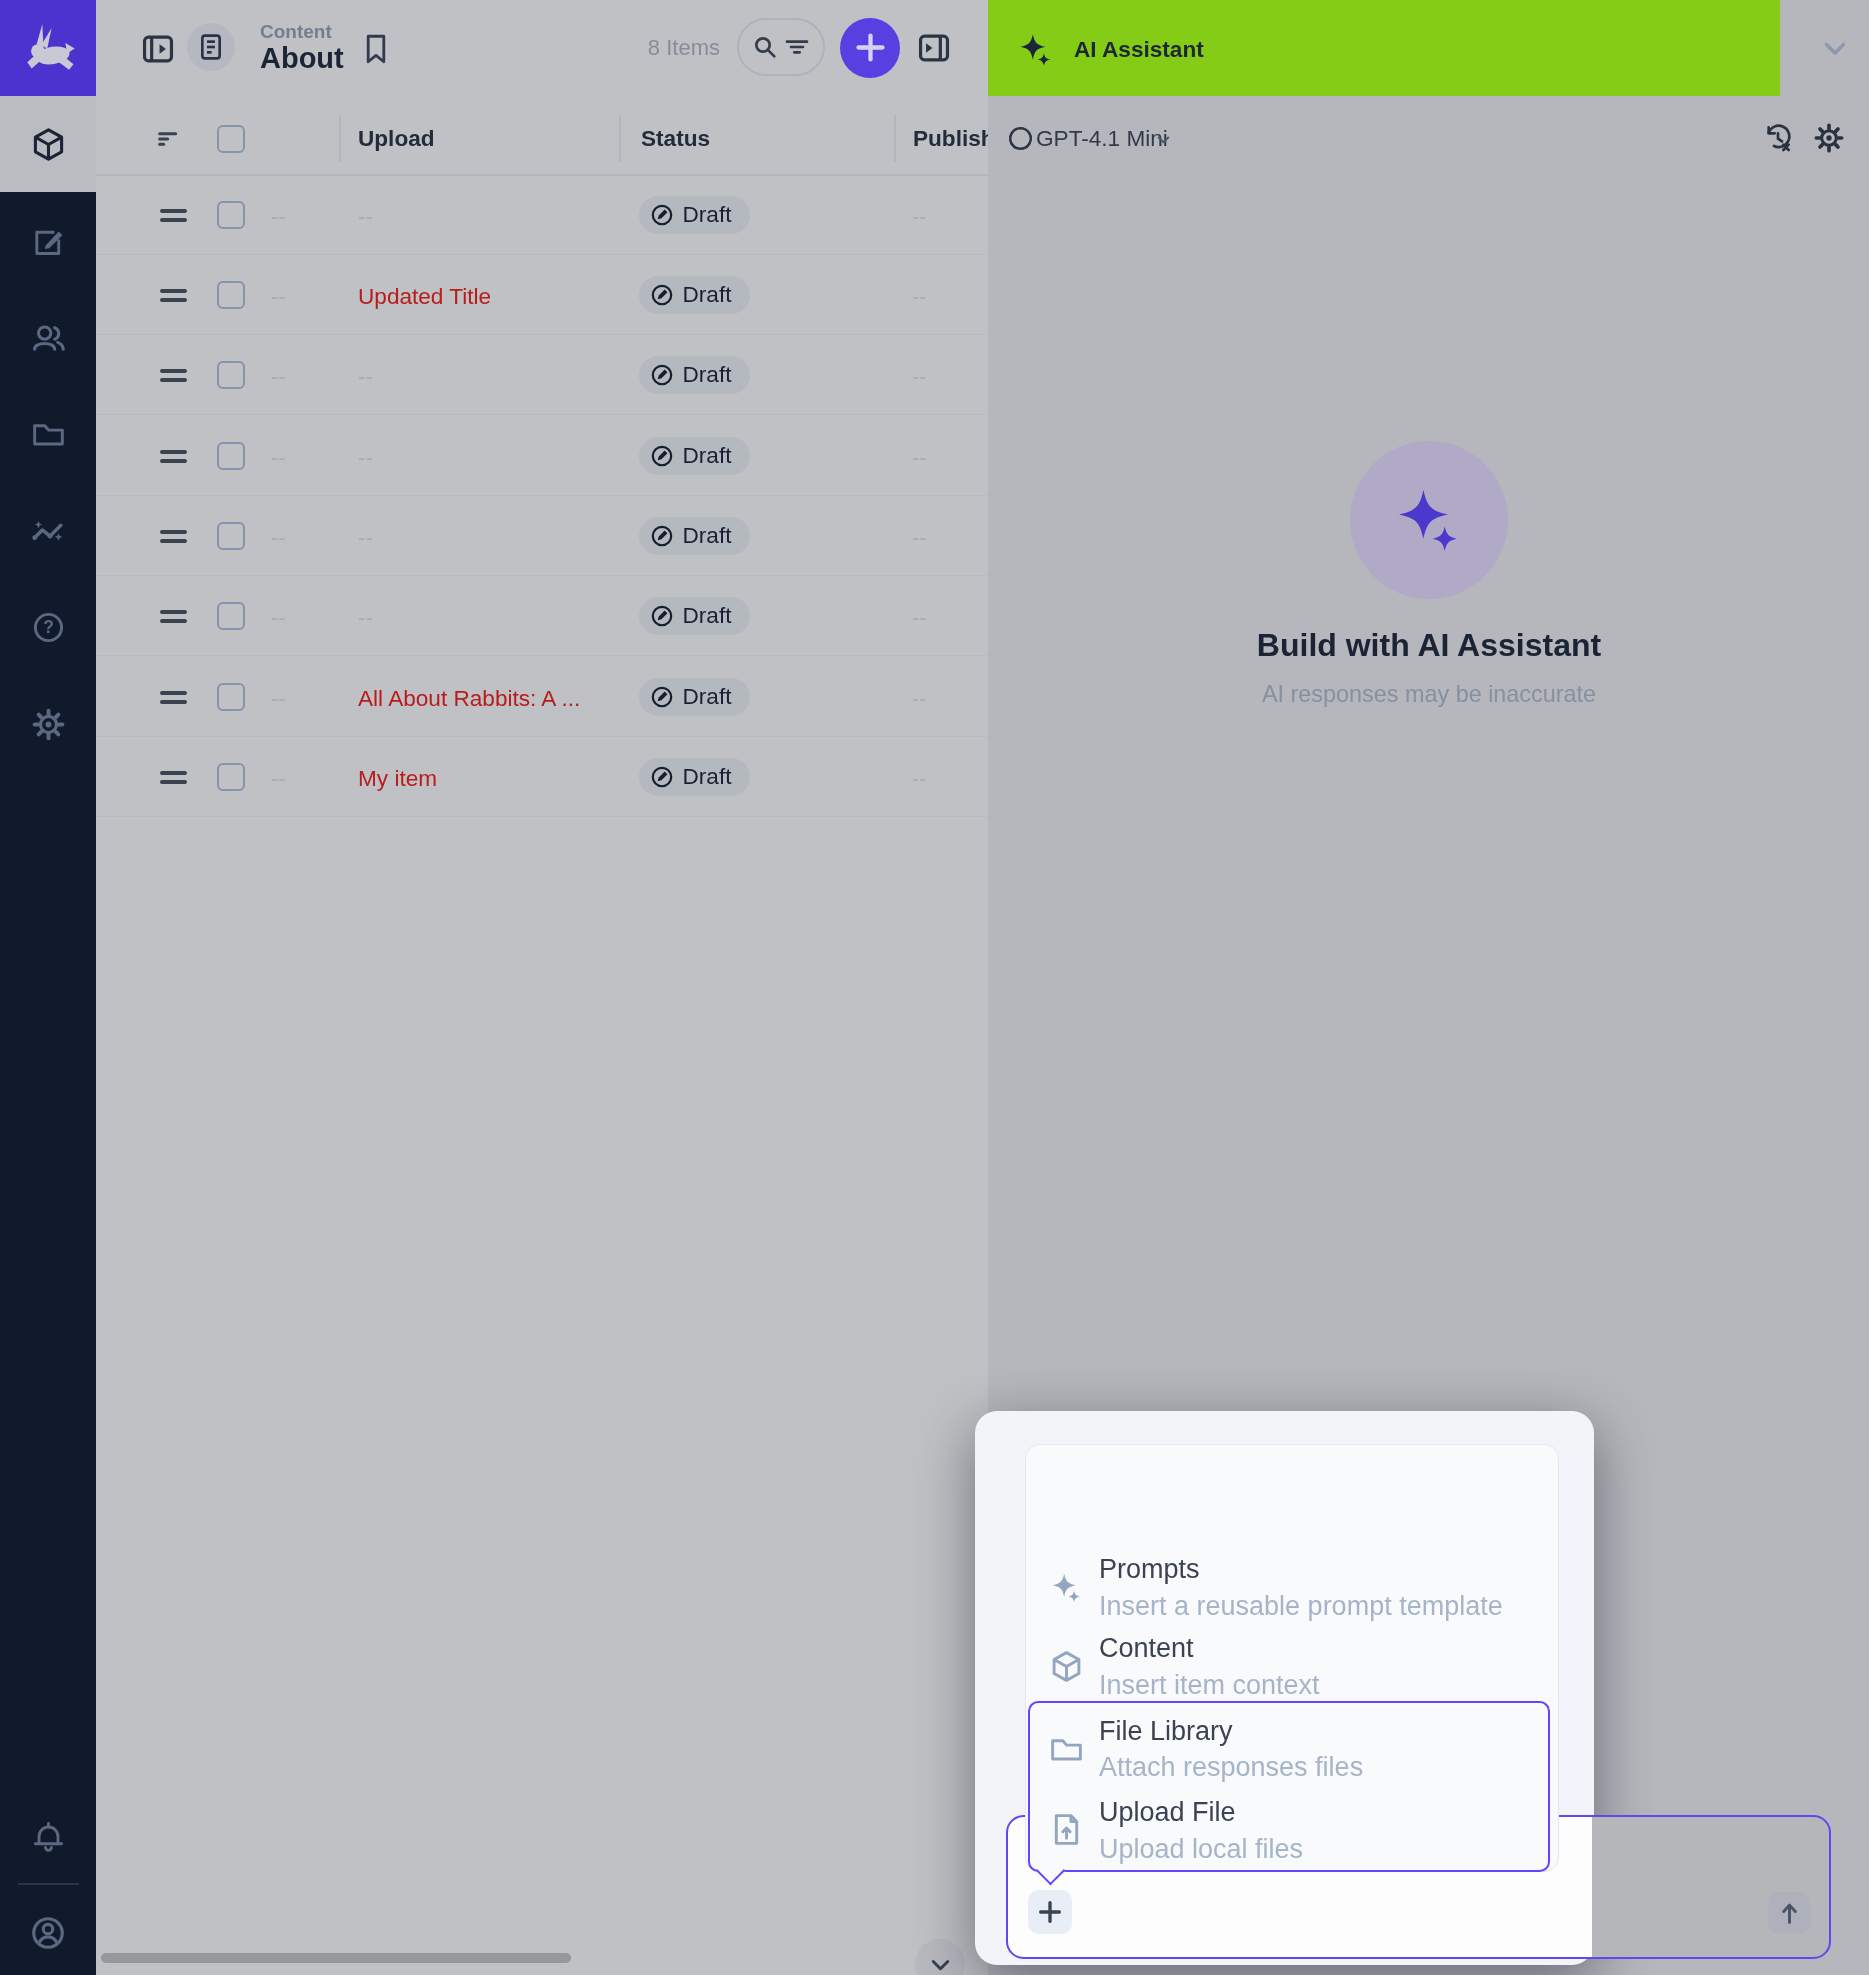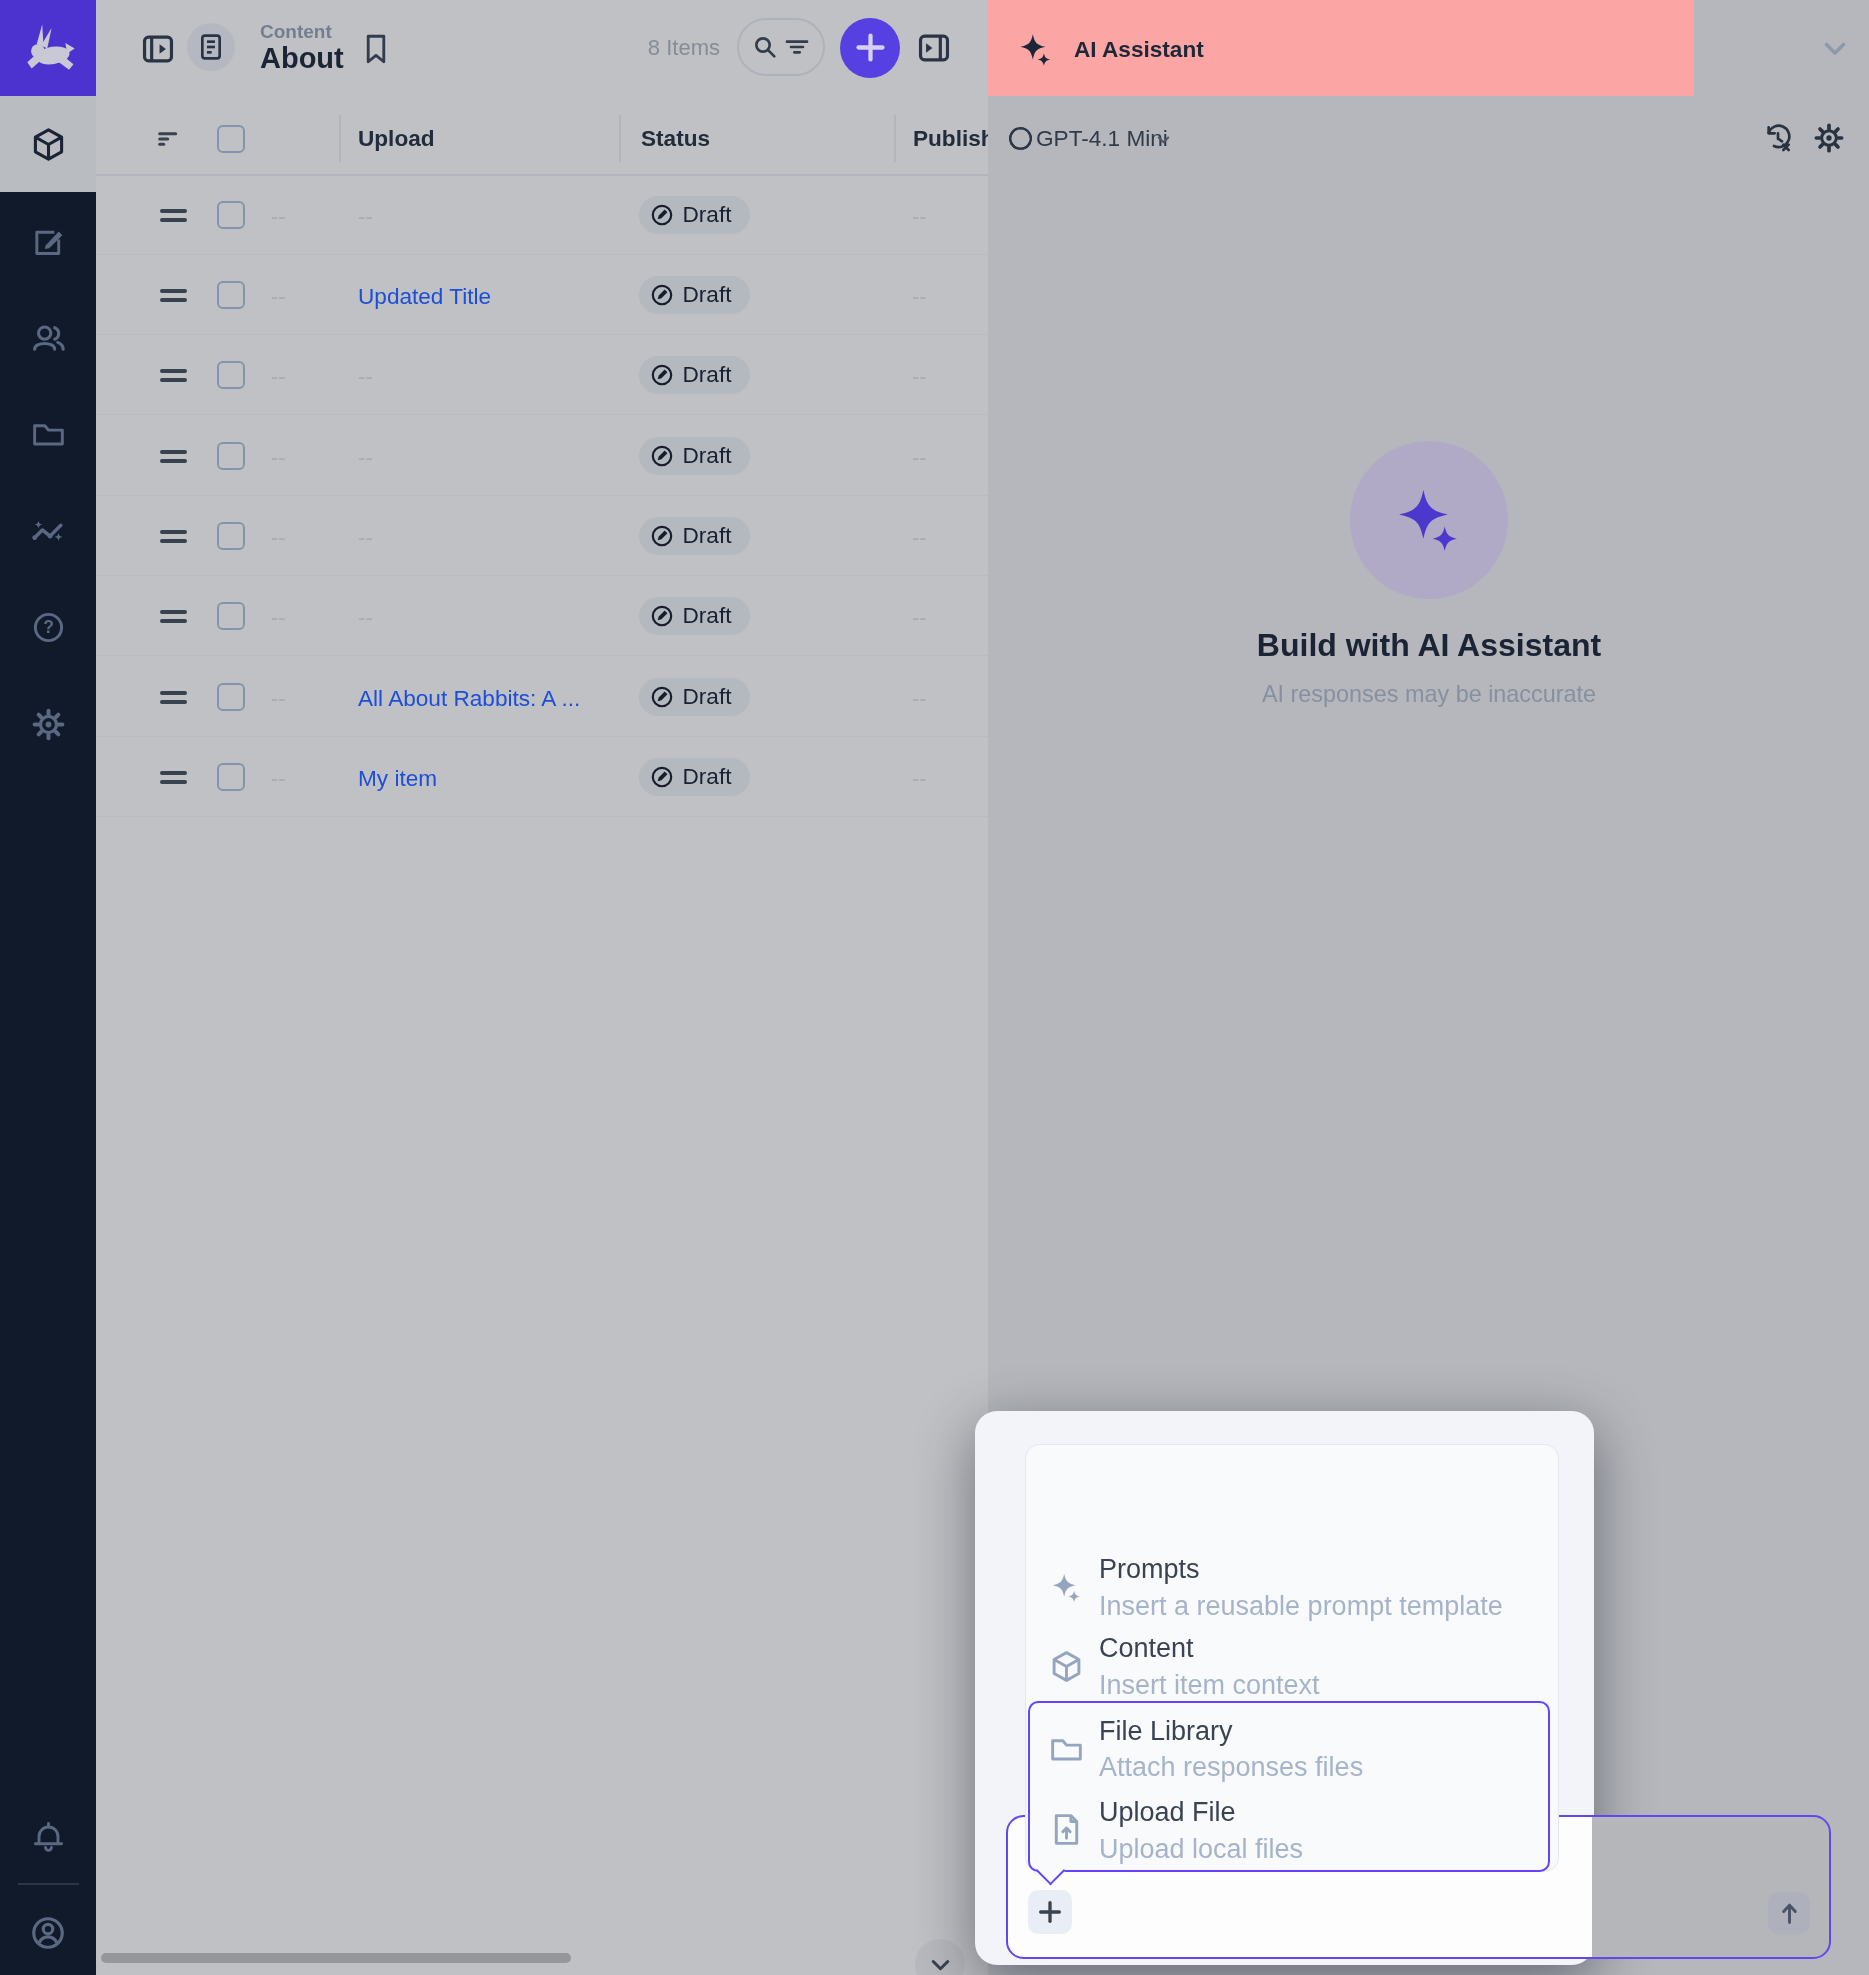--- a/index.html
+++ b/index.html
@@ -30,32 +30,32 @@
   .th{top:126px;font-size:22.6px;font-weight:700;color:#232c3b;}
   .tick{top:115px;width:1.5px;height:47px;background:#b2b5bb;}
   #head-divider{left:0;top:174px;width:892px;height:1.5px;background:#b2b5bb;}
   .row{left:0;width:892px;height:80px;border-bottom:1.5px solid #b8bbc0;box-sizing:border-box;}
   .drag{left:64px;top:34px;width:27px;height:13px;}
   .drag i{display:block;height:3.7px;border-radius:2.2px;background:#39424f;margin-bottom:5.8px;}
   .cbox{width:28px;height:28px;border:2.2px solid #8495ab;border-radius:5.8px;box-sizing:border-box;}
   .row .cbox{left:121px;top:26px;}
   .dash{color:#a7abb2;font-size:22px;}
   .sortdash{left:175px;top:28.5px;}
-  .rtitle{left:262px;top:28.5px;font-size:22.6px;color:#1d4ed8;white-space:nowrap;}
+  .rtitle{left:262px;top:28.5px;font-size:22.6px;color:#b91c1c;white-space:nowrap;}
   .rtitle.muted{color:#a7abb2;}
   .badge{left:543px;top:21px;height:38px;border-radius:19px;background:#b4b8bf;
          display:flex;align-items:center;padding:0 19px 0 10.2px;gap:7.3px;}
   .badge span{font-size:22.6px;color:#192030;}
   .pubdash{left:816px;top:28.5px;}
   #hscroll-thumb{left:5.1px;top:1953px;width:470px;height:10.2px;border-radius:5.1px;background:#96979b;}
   #scroll-fab{left:819px;top:1939px;width:50px;height:50px;border-radius:50%;background:#b7b9be;color:#39424f;}
 
   
   #ai-panel{left:988px;top:0;width:882px;height:1975px;background:#b5b7bc;}
-  #ai-head{left:0;top:0;width:706px;height:96px;background:#fca5a5;}
+  #ai-head{left:0;top:0;width:792px;height:96px;background:#84cc16;}
   #ai-title{left:86px;top:37px;font-size:22.6px;font-weight:700;color:#1d2737;}
   #model-label{left:48px;top:126px;font-size:22.6px;font-weight:500;color:#313a49;}
   #build-circle{left:362px;top:441px;width:158px;height:158px;border-radius:50%;background:#b0aac6;}
   #build-title{left:0;top:627px;width:882px;text-align:center;font-size:32px;font-weight:700;color:#1b2434;}
   #build-sub{left:0;top:681px;width:882px;text-align:center;font-size:23.4px;color:#8790a0;}
 
   
   #outer-card{left:975px;top:1411px;width:619px;height:554px;border-radius:22px;
               background:#f2f4f9;box-shadow:0 17.5px 58px rgba(12,14,30,.45);}
   #input-bar{left:1006px;top:1815px;width:825px;height:144px;border-radius:17.5px;

